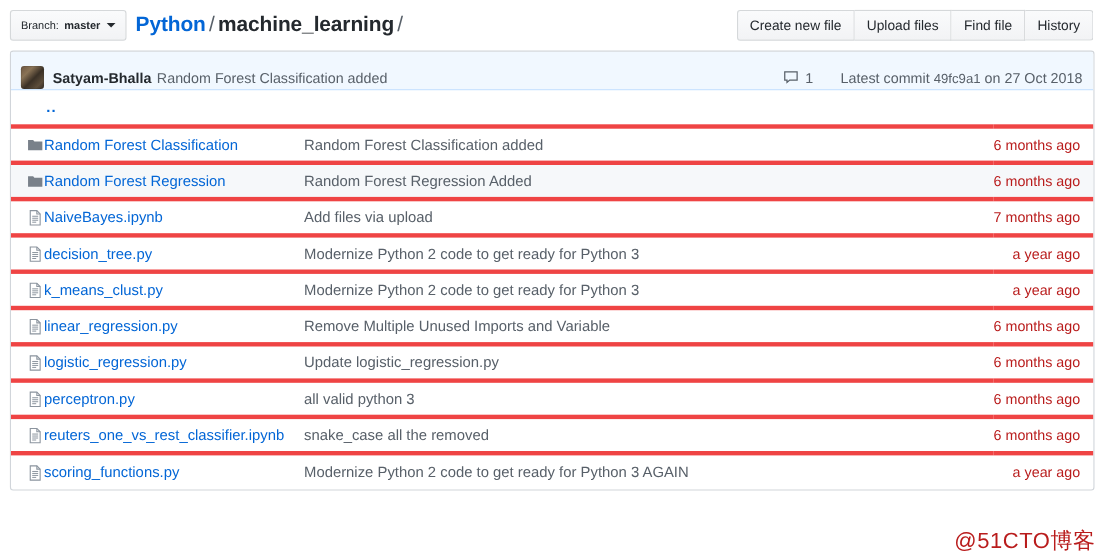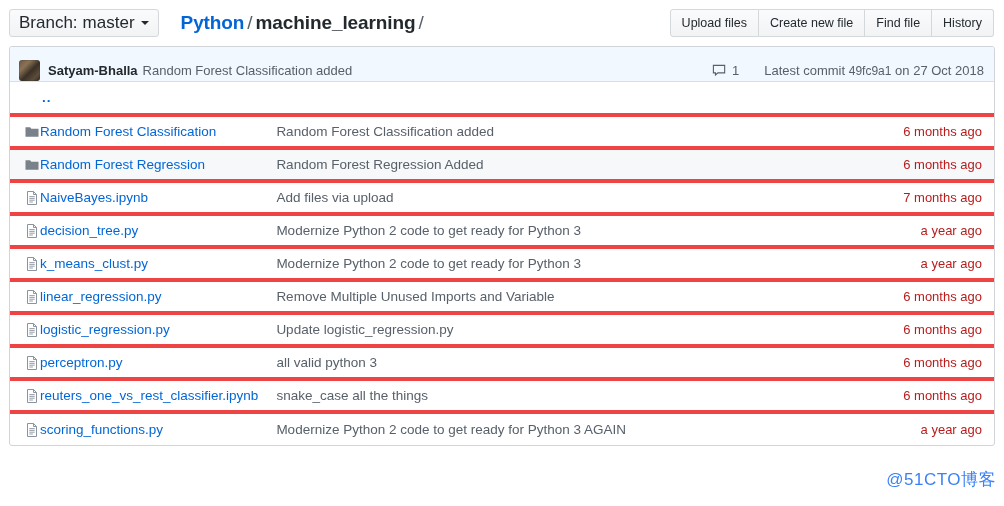--- a/index.html
+++ b/index.html
@@ -27,38 +27,38 @@
   }
   .branch-btn {
     display: inline-flex;
     align-items: center;
     gap: 5px;
     height: 26px;
     padding: 0 9px;
     border: 1px solid #d5d8da;
     border-radius: 3px;
     background: linear-gradient(#fafbfc, #f2f3f5);
-    font-size: 17px;
+    font-size: 10px;
     color: #24292e;
     white-space: nowrap;
     cursor: pointer;
   }
   .branch-btn .b-label { font-weight: 400; }
-  .branch-btn .b-value { font-weight: 400; }
+  .branch-btn .b-value { font-weight: 700; }
   .caret {
     display: inline-block;
     width: 0; height: 0;
     border-left: 4px solid transparent;
     border-right: 4px solid transparent;
     border-top: 4px solid #24292e;
     margin-left: 1px;
   }
 
   .breadcrumb {
-    margin-left: 22px;
+    margin-left: 8px;
     font-size: 19px;
     font-weight: 600;
     color: #24292e;
     white-space: nowrap;
     letter-spacing: -0.1px;
   }
   .breadcrumb a {
     color: #0366d6;
     text-decoration: none;
     font-weight: 600;
@@ -186,23 +186,23 @@
   .up-row td.c-name { padding-left: 2px; }
   .up-row a.updir {
     color: #0366d6;
     font-weight: 700;
     letter-spacing: 1px;
   }
 
   .watermark {
     position: absolute;
     right: 8px;
-    bottom: 15px;
-    font-size: 17px;
-    color: #3b82f6;
+    bottom: 1px;
+    font-size: 20px;
+    color: #b91c1c;
     letter-spacing: 0.5px;
     pointer-events: none;
     user-select: none;
   }
 </style>
 </head>
 <body>
 
 <div class="toolbar">
 
@@ -210,22 +210,22 @@
     <span class="b-label">Branch:</span>
     <span class="b-value">master</span>
     <span class="caret"></span>
   </div>
 
   <div class="breadcrumb">
     <a href="#">Python</a><span class="sep">/</span><span class="current">machine_learning</span><span class="sep">/</span>
   </div>
 
   <div class="btn-group">
+    <button>Create new file</button>
     <button>Upload files</button>
-    <button>Create new file</button>
     <button>Find file</button>
     <button>History</button>
   </div>
 </div>
 
 <div class="repo-box">
 
   <div class="commit-bar">
     <div class="avatar"></div>
     <span class="commit-author">Satyam-Bhalla</span>
@@ -397,21 +397,21 @@
             <svg width="16" height="16" viewBox="0 0 16 16" aria-hidden="true">
               <path d="M3.5 1.5h6l3 3v10h-9z" fill="#fff" stroke="#8b949e" stroke-width="1"></path>
               <path d="M9.5 1.5v3h3" fill="none" stroke="#8b949e" stroke-width="1"></path>
               <path d="M5.3 6.6h5.4M5.3 8.4h5.4M5.3 10.2h5.4M5.3 12h3.6" stroke="#8b949e" stroke-width="0.9"></path>
             </svg>
           </span>
         </td>
         <td class="c-name">
           <a href="#">reuters_one_vs_rest_classifier.ipynb</a>
         </td>
-        <td class="c-msg">snake_case all the things</td>
+        <td class="c-msg">snake_case all the removed</td>
         <td class="c-age">6 months ago</td>
       </tr>
 
       <tr>
         <td class="c-icon">
           <span>
             <svg width="16" height="16" viewBox="0 0 16 16" aria-hidden="true">
               <path d="M3.5 1.5h6l3 3v10h-9z" fill="#fff" stroke="#8b949e" stroke-width="1"></path>
               <path d="M9.5 1.5v3h3" fill="none" stroke="#8b949e" stroke-width="1"></path>
               <path d="M5.3 6.6h5.4M5.3 8.4h5.4M5.3 10.2h5.4M5.3 12h3.6" stroke="#8b949e" stroke-width="0.9"></path>

